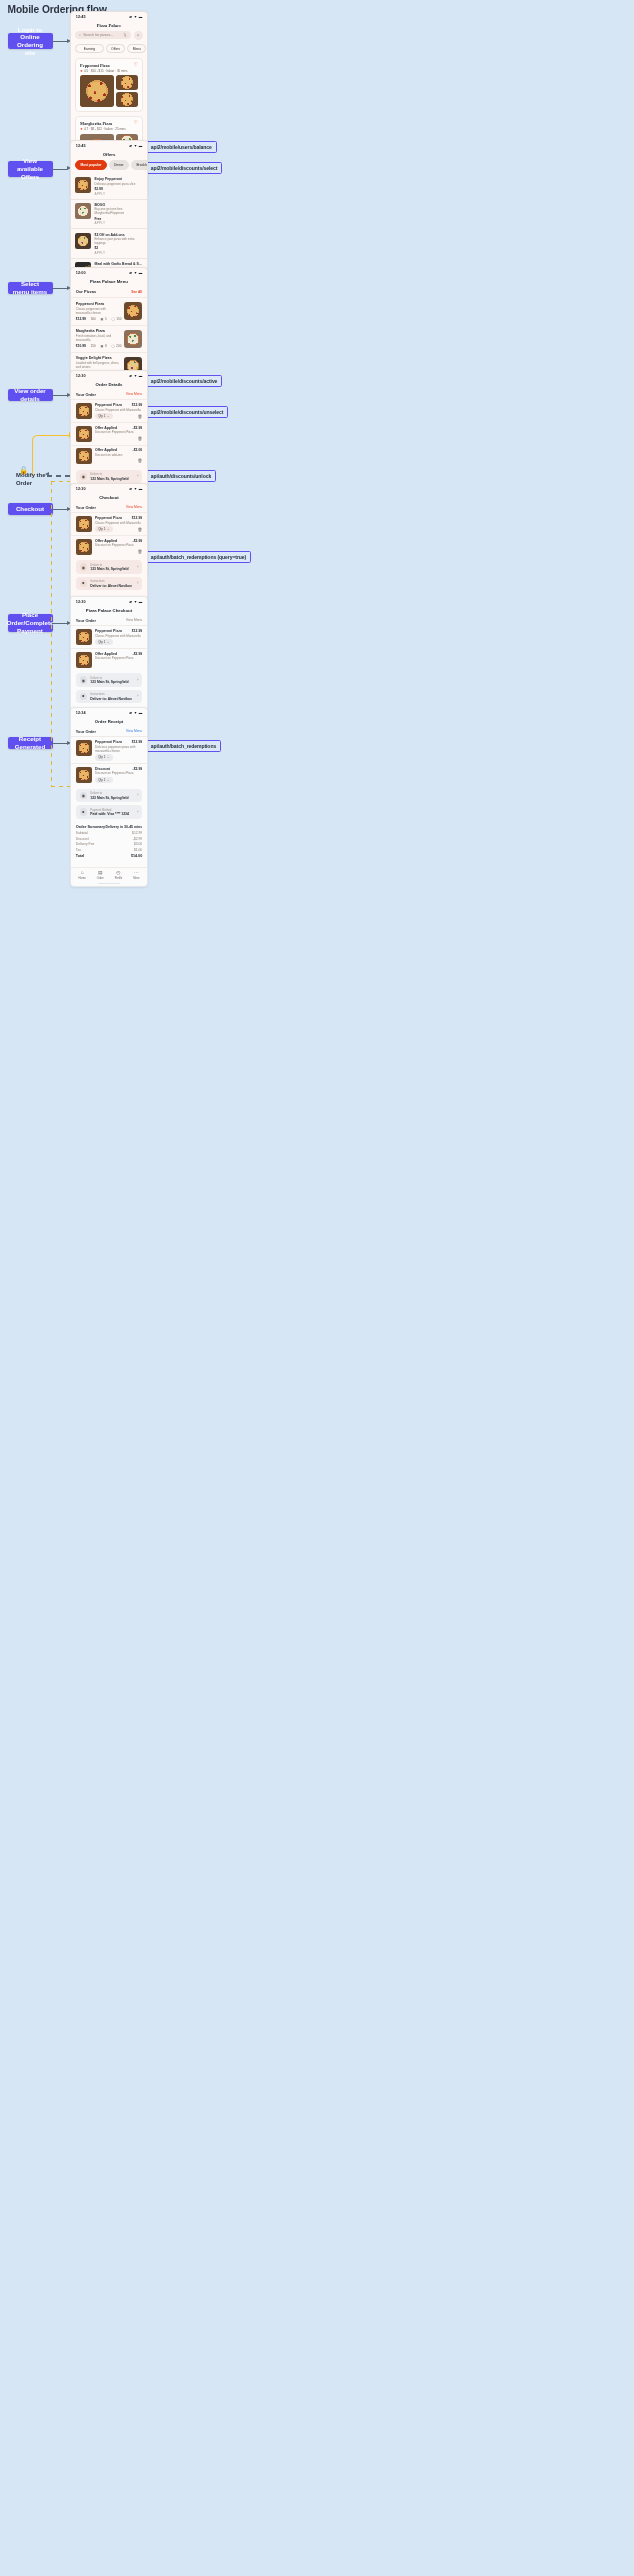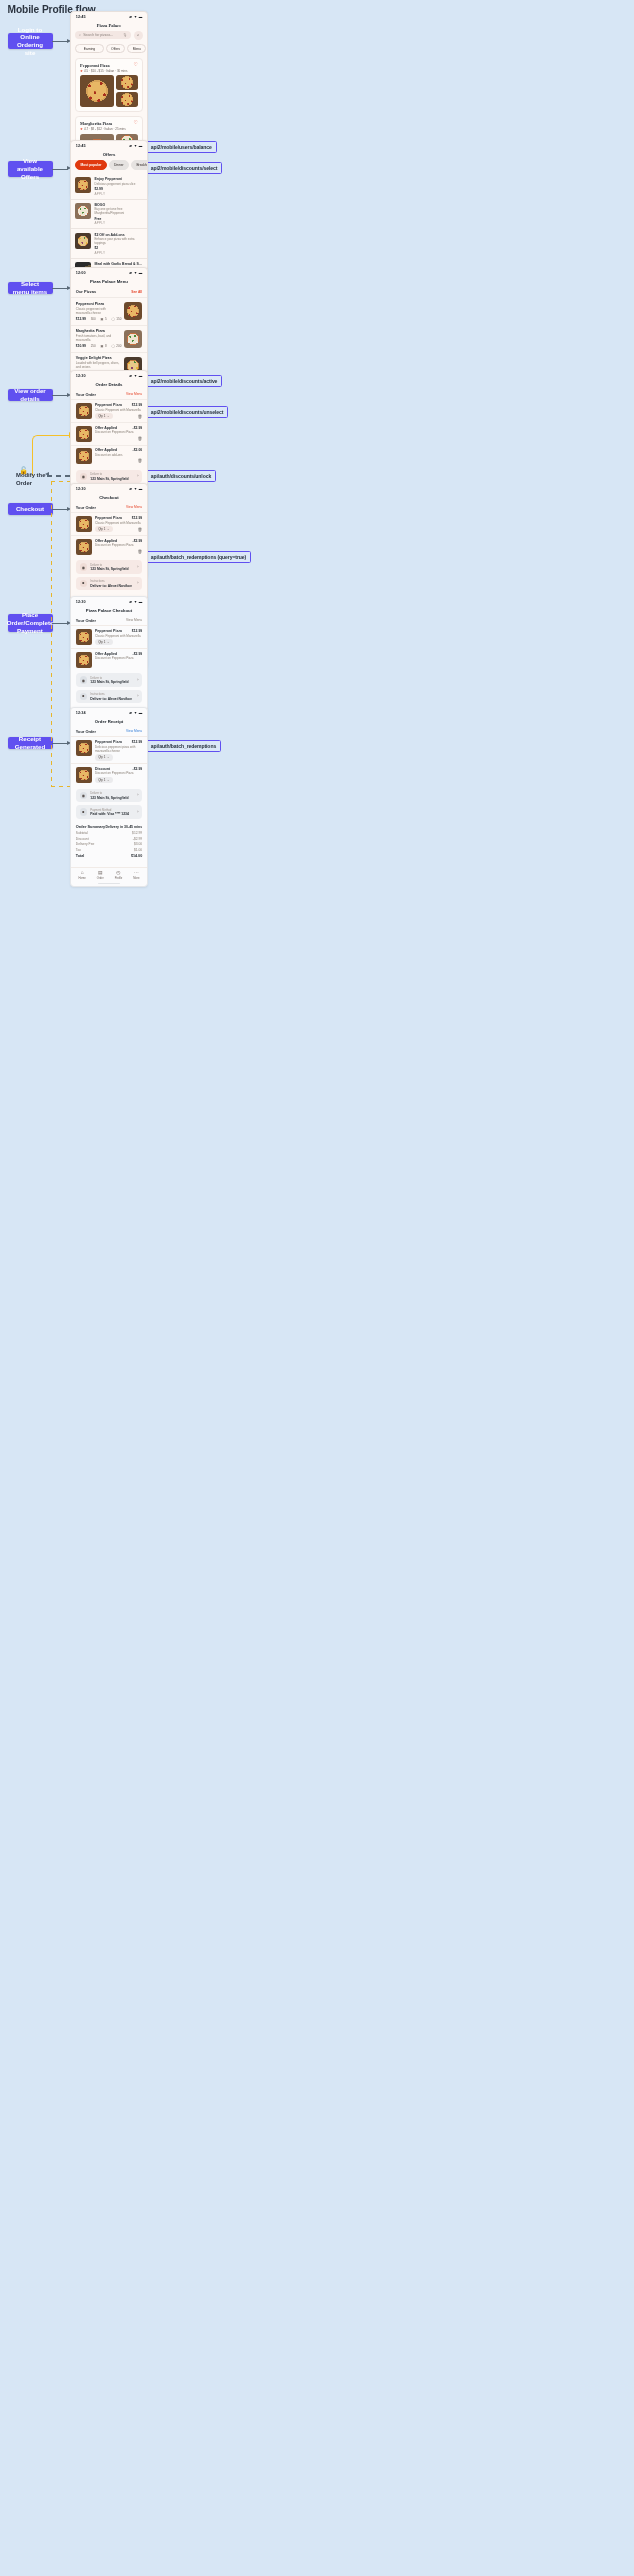--- a/index.html
+++ b/index.html
@@ -293,21 +293,21 @@
     width: 22.5px; height: 1.3px; border-radius: 1.1px; background: #eadfdb;
     margin: 1.1px auto 2.1px auto;
   }
   .homebar.gray { background: #e2e4e7; }
 </style>
 </head>
 <body>
 
 <div class="canvas">
 
-  <div class="flow-title">Mobile Profile flow</div>
+  <div class="flow-title">Mobile Ordering flow</div>
 
   <div class="step-chip" style="left:7.5px;top:33px;width:45px;height:16px;">
       <span>Login to Online Ordering site</span>
     </div>
   <div class="step-chip" style="left:7.5px;top:161px;width:45px;height:16px;">
       <span>View available Offers</span>
     </div>
   <div class="step-chip" style="left:7.5px;top:282px;width:45px;height:11.8px;">
       <span>Select menu items</span>
     </div>

